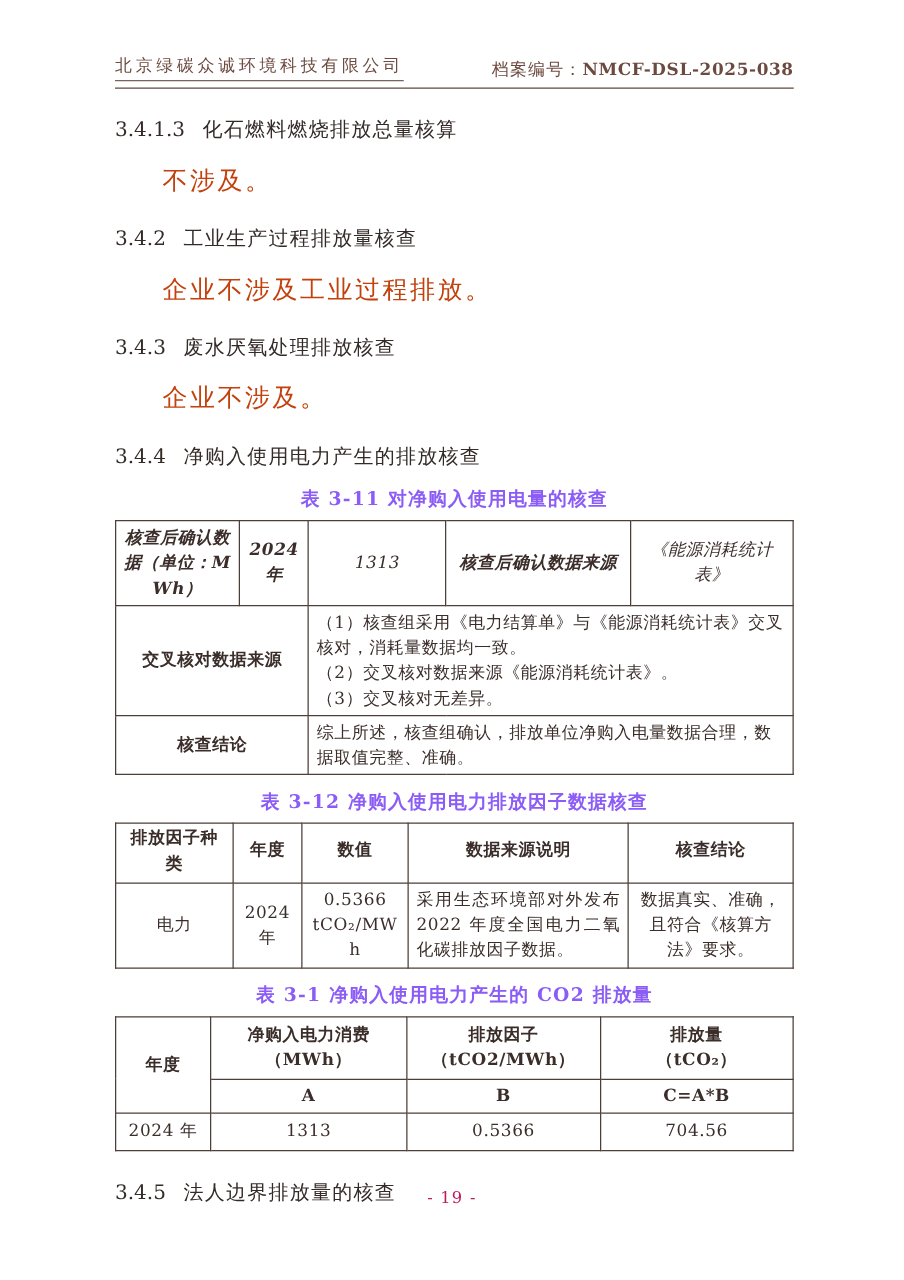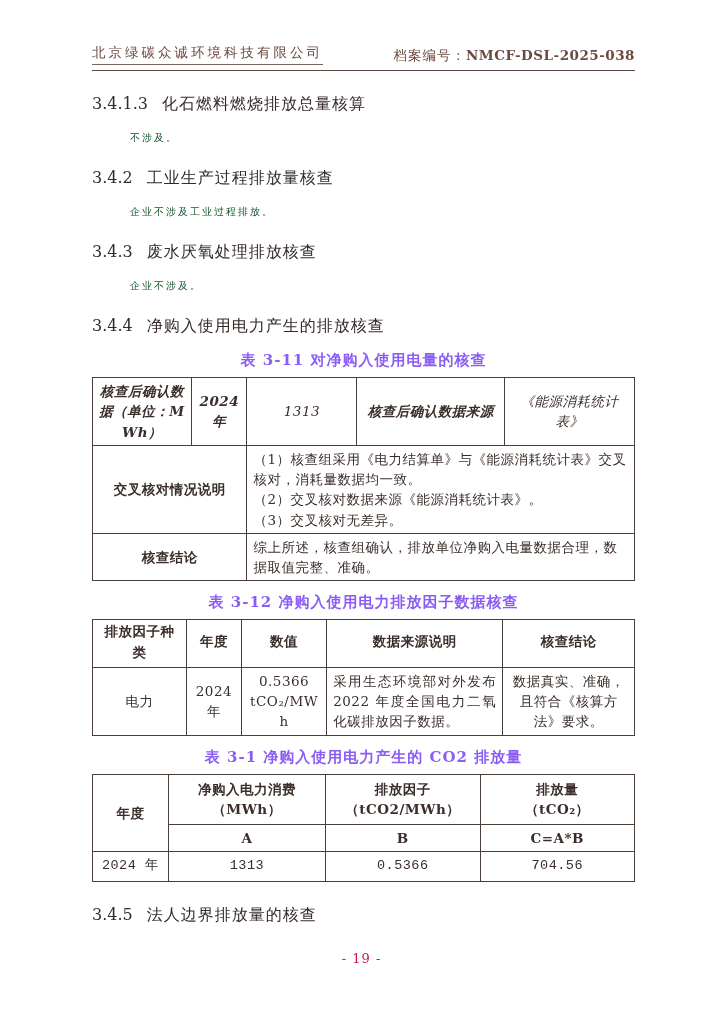--- a/index.html
+++ b/index.html
@@ -16,21 +16,21 @@
   
   .hdr{display:flex;justify-content:space-between;align-items:flex-end;font-size:13.5px;color:#6d4a40;}
   .hdr .company{letter-spacing:3px;border-bottom:1px solid #7a6258;padding-bottom:2px;}
   .hdr .fileno{letter-spacing:1px;}
   .hdr .fileno b{font-weight:bold;letter-spacing:0.5px;}
   .hdr-rule{border-bottom:1.5px solid #5d4a43;margin-top:5px;}
 
   
   .h{font-size:16px;font-weight:normal;color:#342b28;margin:23px 0 0 0;letter-spacing:1px;}
   .h .num{margin-right:14px;letter-spacing:0;}
-  .body-p{font-size:10px;margin:16px 0 0 38px;letter-spacing:2px;color:#14532d;}
+  .body-p{font-size:20px;margin:16px 0 0 38px;letter-spacing:2px;color:#c2410c;}
 
   
   .caption{font-size:15px;font-weight:bold;text-align:center;letter-spacing:1px;color:#8b5cf6;}
   .cap11{margin-top:14px;}
   .cap12{margin-top:12px;}
   .cap13{margin-top:12px;}
 
   
   table{border-collapse:collapse;width:100%;table-layout:fixed;margin-top:7px;
         font-size:13.5px;color:#3b2e2a;}
@@ -75,21 +75,21 @@
     </colgroup>
     <tbody>
         <tr style="height:58px;font-style:italic;">
       <td class="c b">核查后确认数据（单位：MWh）</td>
       <td class="c b">2024年</td>
       <td class="c">1313</td>
       <td class="c b">核查后确认数据来源</td>
       <td class="c">《能源消耗统计表》</td>
     </tr>
     <tr style="height:86px;">
-      <td class="c b" colspan="2">交叉核对情况说明</td>
+      <td class="c b" colspan="2">交叉核对数据来源</td>
       <td class="l" colspan="3">
         <div>（1）核查组采用《电力结算单》与《能源消耗统计表》交叉核对，消耗量数据均一致。</div>
         <div>（2）交叉核对数据来源《能源消耗统计表》。</div>
         <div>（3）交叉核对无差异。</div>
       </td>
     </tr>
     <tr style="height:42px;">
       <td class="c b" colspan="2">核查结论</td>
       <td class="l" colspan="3">综上所述，核查组确认，排放单位净购入电量数据合理，数据取值完整、准确。</td>
     </tr>
@@ -148,21 +148,21 @@
       <td class="c b">
         <span class="unit">排放量</span>
         <span class="unit">（tCO₂）</span>
       </td>
     </tr>
     <tr style="height:27px;">
       <td class="c b">A</td>
       <td class="c b">B</td>
       <td class="c b">C=A*B</td>
     </tr>
-    <tr style="height:30px;font-family:Liberation Mono, monospace;">
+    <tr style="height:30px;">
       <td class="c">2024 年</td>
       <td class="c">1313</td>
       <td class="c">0.5366</td>
       <td class="c">704.56</td>
     </tr>
   </tbody>
     </table>
 
   <div class="h"><span class="num">3.4.5</span><span>法人边界排放量的核查</span></div>
 

